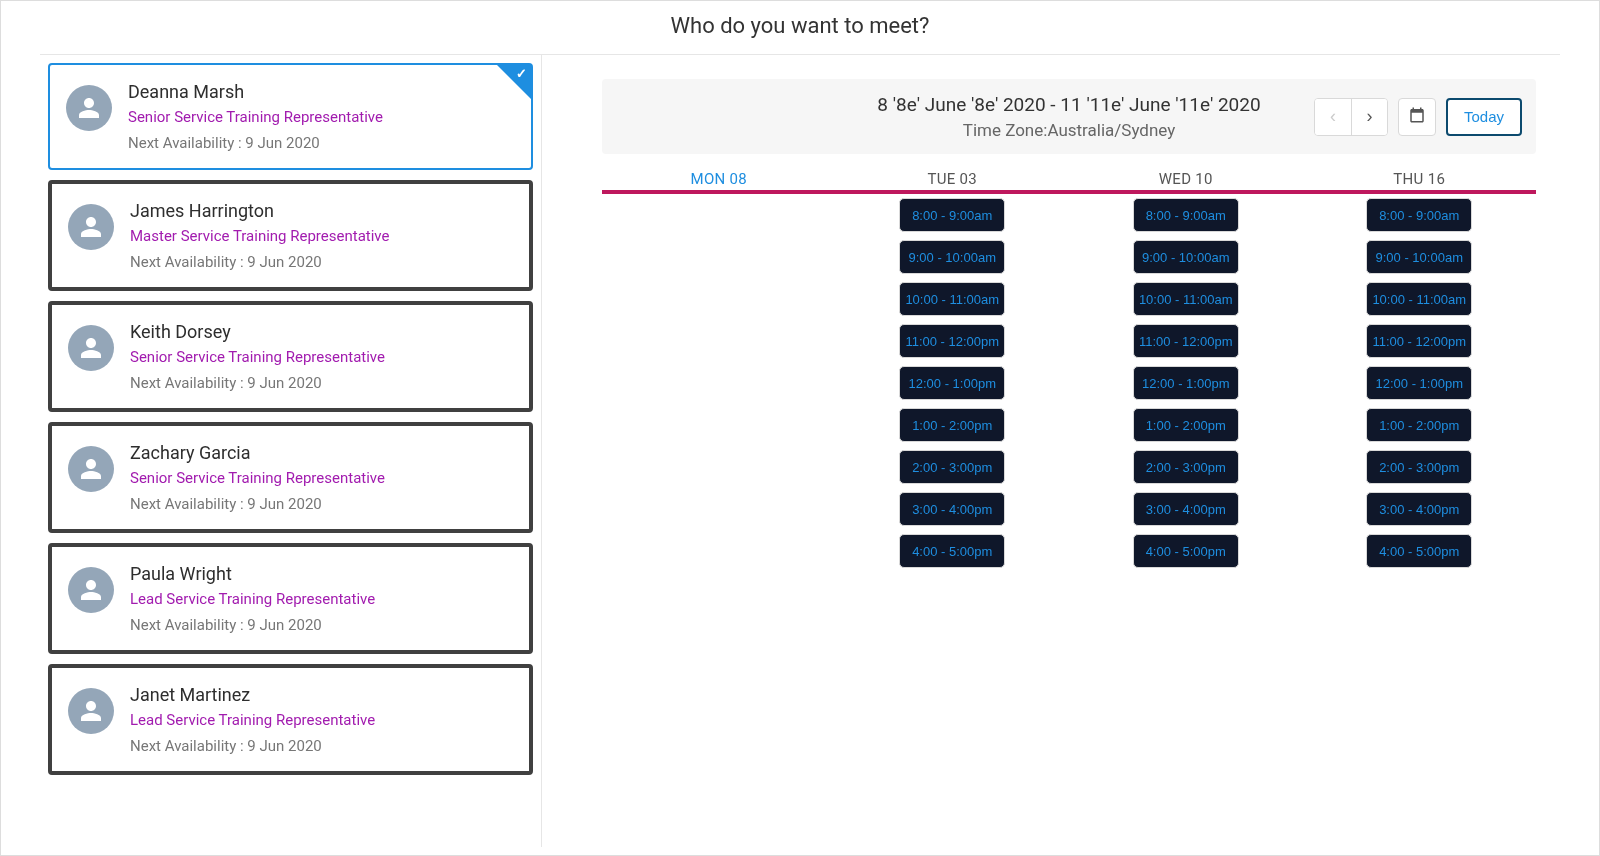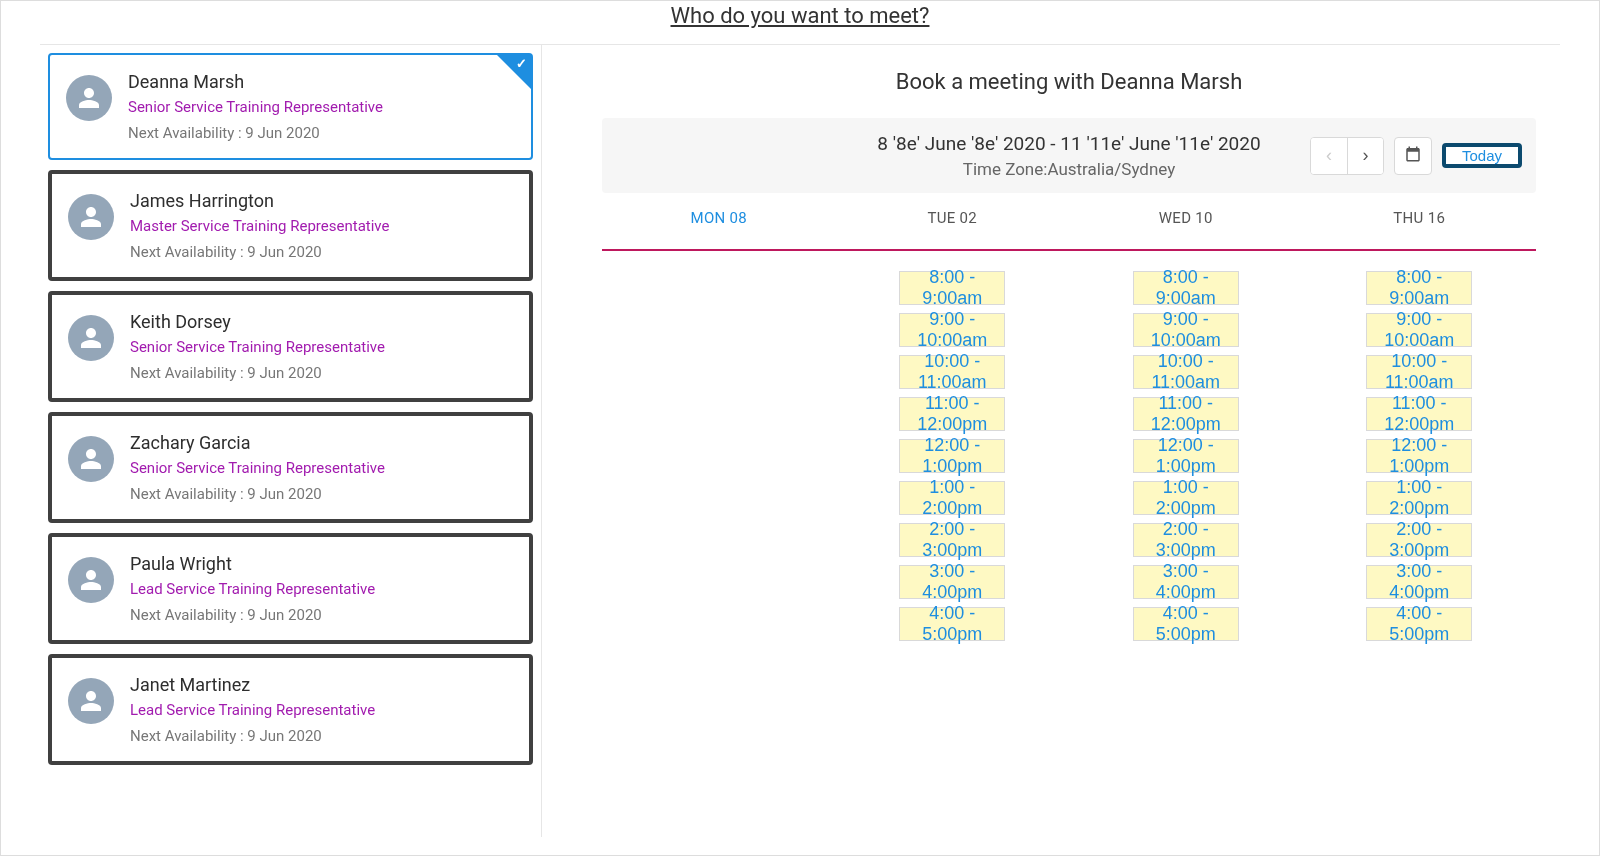--- a/index.html
+++ b/index.html
@@ -15,23 +15,22 @@
   .container {
     width: 1520px;
     margin: 0 auto;
     height: 100%;
   }
   .header-title {
     text-align: center;
     font-size: 22px;
     color: #333;
     font-weight: 400;
-    padding: 2px 0 16px;
+    padding: 12px 0 16px;
     border-bottom: 1px solid #e6e6e6;
-    text-decoration: underline;
   }
   .main {
     display: flex;
     height: calc(100% - 62px);
     gap: 36px;
   }
   .sidebar {
     width: 502px;
     padding: 8px 8px 0 8px;
     border-right: 1px solid #e6e6e6;
@@ -167,34 +166,34 @@
     border: 1px solid #d9d9d9;
     border-radius: 4px;
     background: #fff;
     display: flex;
     align-items: center;
     justify-content: center;
     cursor: pointer;
   }
   .cal-btn svg { width: 18px; height: 18px; fill: #555; }
   .today-btn {
-    height: 25px;
+    height: 38px;
     padding: 0 16px;
-    border: 4px solid #0c4a6e;
+    border: 2px solid #0c4a6e;
     border-radius: 4px;
     background: #fff;
     color: #1e8ee0;
     font-size: 15px;
     cursor: pointer;
   }
   .days-header {
     display: flex;
-    border-bottom: 2px solid #be185d;
-    padding-bottom: 22px;
-    margin-bottom: 20px;
+    border-bottom: 4px solid #be185d;
+    padding-bottom: 2px;
+    margin-bottom: 4px;
   }
   .day-col-header {
     flex: 1;
     text-align: center;
     font-size: 15px;
     color: #555;
     letter-spacing: 0.3px;
   }
   .day-col-header.active { color: #1e8ee0; }
   .days-body {
@@ -204,24 +203,24 @@
     flex: 1;
     display: flex;
     flex-direction: column;
     align-items: center;
     gap: 8px;
   }
   .slot {
     width: 106px;
     height: 34px;
     border: 1px solid #d9d9d9;
-    border-radius: 0;
-    background: #fef9c3;
+    border-radius: 5px;
+    background: #0f172a;
     color: #1e8ee0;
-    font-size: 18px;
+    font-size: 13px;
     display: flex;
     align-items: center;
     justify-content: center;
     cursor: pointer;
   }
 </style>
 </head>
 <body>
 
 <div class="container">
@@ -295,21 +294,20 @@
             </svg>
           </div>
           <div class="person-info">
             <div class="name">Janet Martinez</div>
             <div class="role">Lead Service Training Representative</div>
             <div class="availability">Next Availability : 9 Jun 2020</div>
           </div>
         </div>
       </aside>
     <section class="content">
-      <h2 class="booking-title">Book a meeting with Deanna Marsh</h2>
       <div class="date-bar">
         <div class="date-center">
           <div class="date-range">8 '8e' June '8e' 2020 - 11 '11e' June '11e' 2020</div>
           <div class="timezone">Time Zone:Australia/Sydney</div>
         </div>
         <div class="nav-controls">
           <div class="nav-arrows">
             <button class="nav-arrow disabled">
               <span>‹</span>
             </button>
@@ -322,21 +320,21 @@
               <svg viewBox="0 0 24 24">
                   <path d="M19 4h-1V2h-2v2H8V2H6v2H5C3.9 4 3 4.9 3 6v14c0 1.1.9 2 2 2h14c1.1 0 2-.9 2-2V6C21 4.9 20.1 4 19 4zM19 20H5V9h14V20z"></path>
                 </svg>
             </span>
           </button>
           <button class="today-btn">Today</button>
         </div>
       </div>
       <div class="days-header" id="days-header">
           <div class="day-col-header active">MON 08</div>
-          <div class="day-col-header">TUE 02</div>
+          <div class="day-col-header">TUE 03</div>
           <div class="day-col-header">WED 10</div>
           <div class="day-col-header">THU 16</div>
         </div>
       <div class="days-body" id="days-body">
           <div class="day-col"></div>
           <div class="day-col">
             <button class="slot">8:00 - 9:00am</button>
             <button class="slot">9:00 - 10:00am</button>
             <button class="slot">10:00 - 11:00am</button>
             <button class="slot">11:00 - 12:00pm</button>

